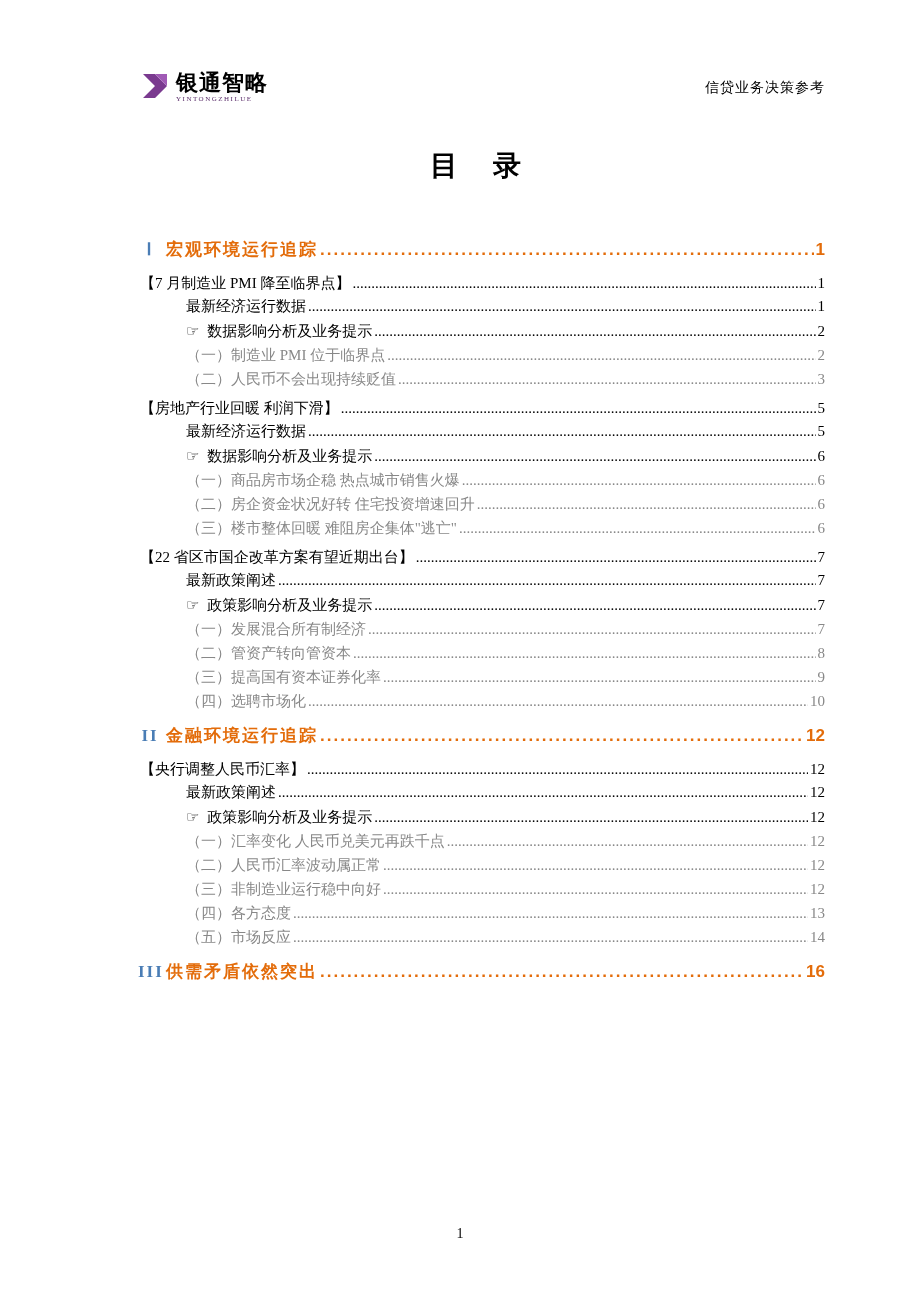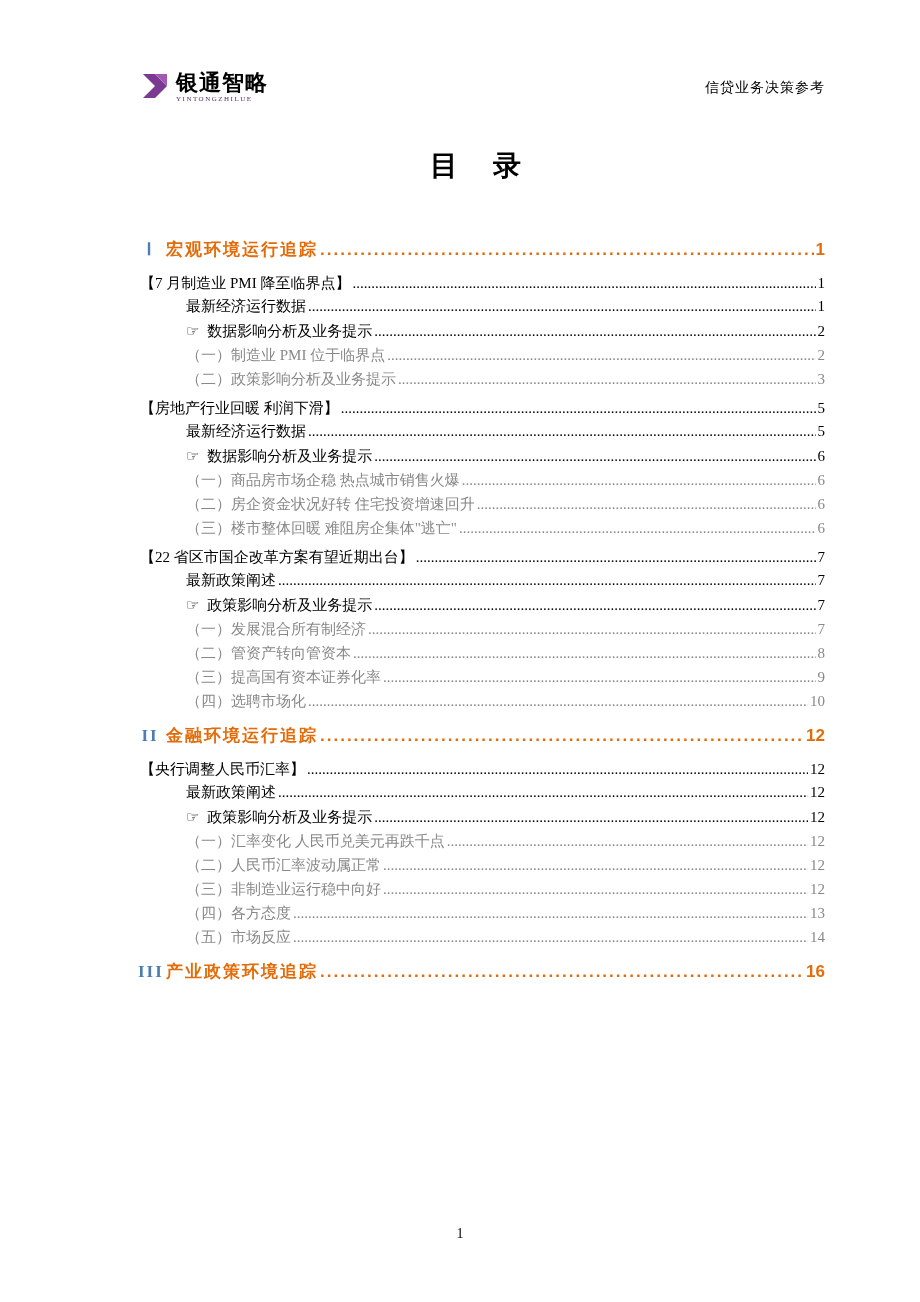--- a/index.html
+++ b/index.html
@@ -185,21 +185,21 @@
         <span class="toc-label"><span class="hand">☞</span> 数据影响分析及业务提示</span>
         <span class="toc-dots fine"></span>
         <span class="toc-page">2</span>
       </div>
       <div class="toc-row lvl3">
         <span class="toc-label">（一）制造业 PMI 位于临界点</span>
         <span class="toc-dots fine"></span>
         <span class="toc-page">2</span>
       </div>
       <div class="toc-row lvl3">
-        <span class="toc-label">（二）政策影响分析及业务提示</span>
+        <span class="toc-label">（二）人民币不会出现持续贬值</span>
         <span class="toc-dots fine"></span>
         <span class="toc-page">3</span>
       </div>
       <div class="toc-row lvl1">
         <span class="toc-label">【房地产行业回暖  利润下滑】</span>
         <span class="toc-dots fine"></span>
         <span class="toc-page">5</span>
       </div>
       <div class="toc-row lvl2">
         <span class="toc-label">最新经济运行数据</span>
@@ -302,20 +302,20 @@
         <span class="toc-dots fine"></span>
         <span class="toc-page">13</span>
       </div>
       <div class="toc-row lvl3">
         <span class="toc-label">（五）市场反应</span>
         <span class="toc-dots fine"></span>
         <span class="toc-page">14</span>
       </div>
       <div class="toc-row lvl-section">
         <span class="toc-num">III</span>
-        <span class="toc-label">产业政策环境追踪</span>
+        <span class="toc-label">供需矛盾依然突出</span>
         <span class="toc-dots"></span>
         <span class="toc-page">16</span>
       </div>
     </div>
 </div>
 
 <div class="page-number">1</div>
 
 </body></html>

